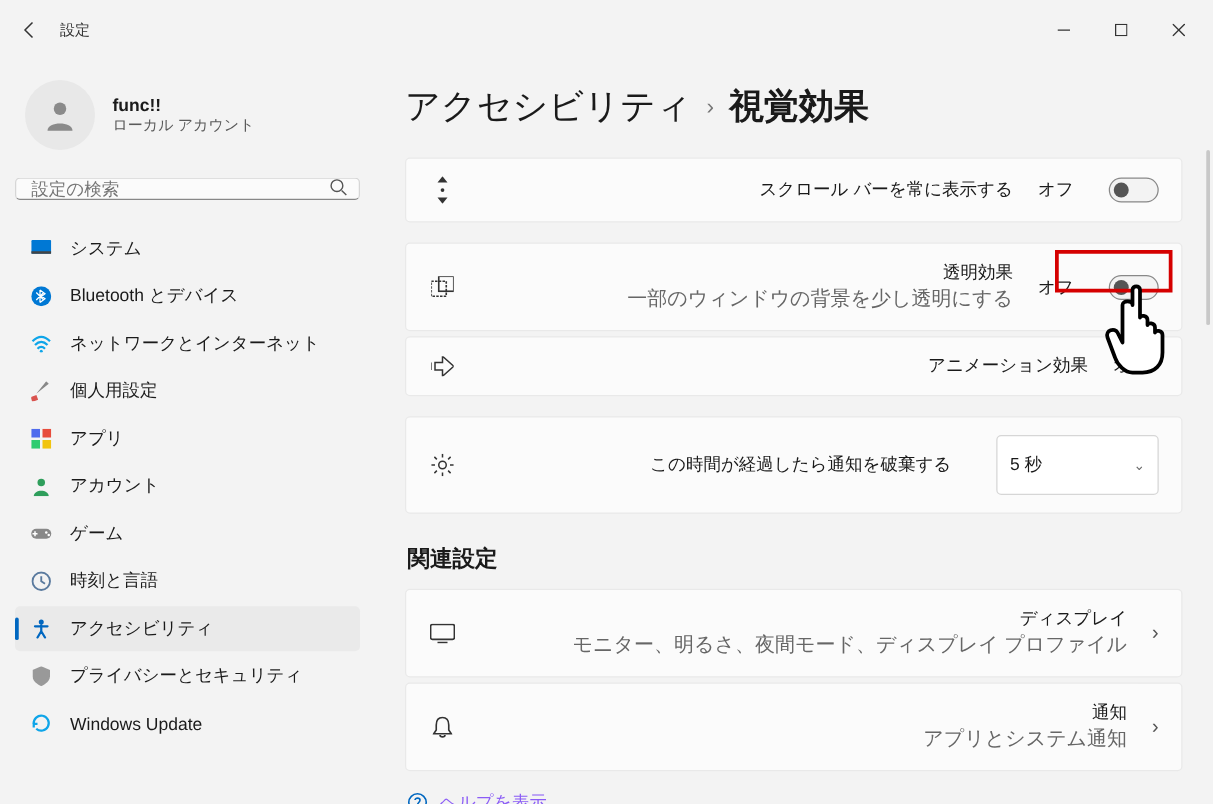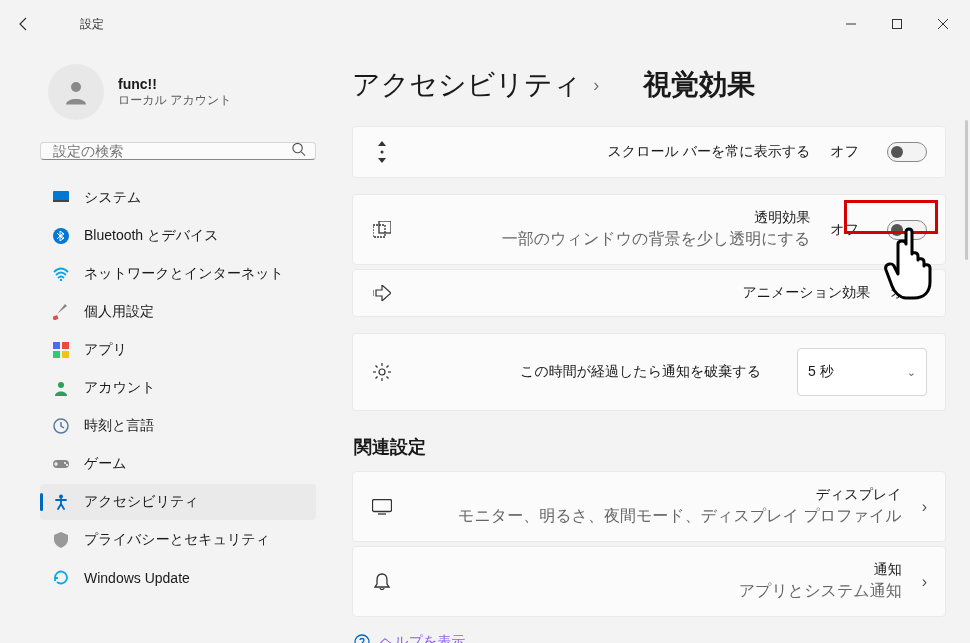--- a/index.html
+++ b/index.html
@@ -1,46 +1,46 @@
 <!DOCTYPE html>
 <html><head>
 <meta charset="utf-8">
 <style>
 * { margin: 0; padding: 0; box-sizing: border-box; font-family: "Yu Gothic UI", "Segoe UI", Meiryo, sans-serif; }
 body { background: #f3f3f3; width: 970px; height: 643px; overflow: hidden; position: relative; }
 
-.titlebar { height: 48px; display: flex; align-items: center; padding: 0 4px; gap: 32px; }
+.titlebar { height: 48px; display: flex; align-items: center; padding: 0 4px; }
 .titlebar .back { width: 40px; height: 40px; display: flex; align-items: center; justify-content: center; font-size: 16px; color: #333; cursor: pointer; }
 .titlebar .title { font-size: 12px; color: #333; margin-left: 4px; }
 .winctrl { margin-left: auto; display: flex; }
 .winctrl div { width: 46px; height: 32px; display: flex; align-items: center; justify-content: center; color: #333; }
 .winctrl svg { width: 10px; height: 10px; }
 
-.layout { display: flex; height: calc(100% - 48px); padding-left: 28px; }
+.layout { display: flex; height: calc(100% - 48px); }
 .sidebar { width: 300px; padding: 8px 12px 12px 12px; display: flex; flex-direction: column; gap: 2px; }
 .profile { display: flex; align-items: center; gap: 14px; padding: 8px 8px 20px 8px; }
 .avatar { width: 56px; height: 56px; border-radius: 50%; background: #e8e8e8; display: flex; align-items: center; justify-content: center; }
 .avatar svg { width: 30px; height: 30px; fill: #8a8a8a; }
 .profile .name { font-size: 14px; font-weight: 600; color: #1a1a1a; }
 .profile .acct { font-size: 12px; color: #5a5a5a; }
 
 .searchwrap { position: relative; margin-bottom: 18px; }
 .search { width: 100%; height: 18px; border: 1px solid #d6d6d6; border-bottom: 1px solid #888; border-radius: 4px; background: #fbfbfb; padding: 0 36px 0 12px; font-size: 14px; outline: none; }
 .searchwrap .sicon { position: absolute; right: 10px; top: 50%; transform: translateY(-50%); color: #555; }
 
 .navitem { display: flex; align-items: center; gap: 14px; height: 36px; padding: 0 12px; border-radius: 4px; font-size: 14px; color: #1a1a1a; cursor: pointer; position: relative; }
 .navitem.active { background: #eaeaea; }
 .navitem.active::before { content: ""; position: absolute; left: 0; top: 9px; bottom: 9px; width: 3px; background: #0067c0; border-radius: 2px; }
 .navitem .nicon { width: 18px; height: 18px; display: flex; align-items: center; justify-content: center; }
 
 .main { flex: 1; padding: 18px 24px 0 24px; overflow-y: auto; }
 .crumb { display: flex; align-items: center; gap: 12px; font-size: 28px; color: #1a1a1a; margin-bottom: 22px; }
 .crumb .parent { font-weight: 400; }
 .crumb .sep { color: #777; font-size: 18px; }
-.crumb .current { font-weight: 600; margin-left: 32px; }
+.crumb .current { font-weight: 600; }
 
 .card { background: #fbfbfb; border: 1px solid #e9e9e9; border-radius: 4px; padding: 14px 18px; display: flex; align-items: center; gap: 20px; margin-bottom: 4px; text-align: right; }
 .card .cicon { width: 22px; display: flex; align-items: center; justify-content: center; color: #333; }
 .card .ctext { flex: 1; }
 .card .ctitle { font-size: 14px; color: #1a1a1a; }
 .card .cdesc { font-size: 16px; color: #666; margin-top: 2px; }
 .card .state { font-size: 14px; color: #1a1a1a; margin-right: 8px; }
 
 .toggle { width: 40px; height: 20px; border-radius: 10px; border: 1px solid #888; background: #f3f3f3; position: relative; }
 .toggle::after { content: ""; position: absolute; width: 12px; height: 12px; border-radius: 50%; background: #555; top: 3px; left: 3px; }
@@ -165,37 +165,37 @@
       <span class="nicon">
           <svg width="16" height="16" viewBox="0 0 16 16">
             <circle cx="8" cy="5" r="3" fill="#2e9e5b"></circle>
             <path d="M2 16 C2 10 14 10 14 16 Z" fill="#2e9e5b"></path>
           </svg>
         </span>
       <span>アカウント</span>
     </div>
     <div class="navitem">
       <span class="nicon">
-          <svg width="16" height="16" viewBox="0 0 16 16">
-            <circle cx="8" cy="8" r="7" fill="none" stroke="#5a7a9e" stroke-width="1.5"></circle>
-            <path d="M8 4 L8 8 L11 10" stroke="#5a7a9e" stroke-width="1.5" fill="none"></path>
-          </svg>
-        </span>
-      <span>時刻と言語</span>
-    </div>
-    <div class="navitem">
-      <span class="nicon">
           <svg width="18" height="14" viewBox="0 0 18 14">
             <rect x="1" y="3" width="16" height="8" rx="4" fill="#888"></rect>
             <circle cx="13" cy="6" r="1" fill="#fff"></circle>
             <circle cx="15" cy="8" r="1" fill="#fff"></circle>
             <path d="M4 5 L4 9 M2 7 L6 7" stroke="#fff" stroke-width="1.2"></path>
           </svg>
         </span>
       <span>ゲーム</span>
+    </div>
+    <div class="navitem">
+      <span class="nicon">
+          <svg width="16" height="16" viewBox="0 0 16 16">
+            <circle cx="8" cy="8" r="7" fill="none" stroke="#5a7a9e" stroke-width="1.5"></circle>
+            <path d="M8 4 L8 8 L11 10" stroke="#5a7a9e" stroke-width="1.5" fill="none"></path>
+          </svg>
+        </span>
+      <span>時刻と言語</span>
     </div>
     <div class="navitem active">
       <span class="nicon">
           <svg width="16" height="16" viewBox="0 0 16 16">
             <circle cx="8" cy="2.5" r="2" fill="#0067c0"></circle>
             <path d="M8 5 L8 10 M3 6 L13 6 M8 10 L5 15 M8 10 L11 15" stroke="#0067c0" stroke-width="1.8" fill="none" stroke-linecap="round"></path>
           </svg>
         </span>
       <span>アクセシビリティ</span>
     </div>

